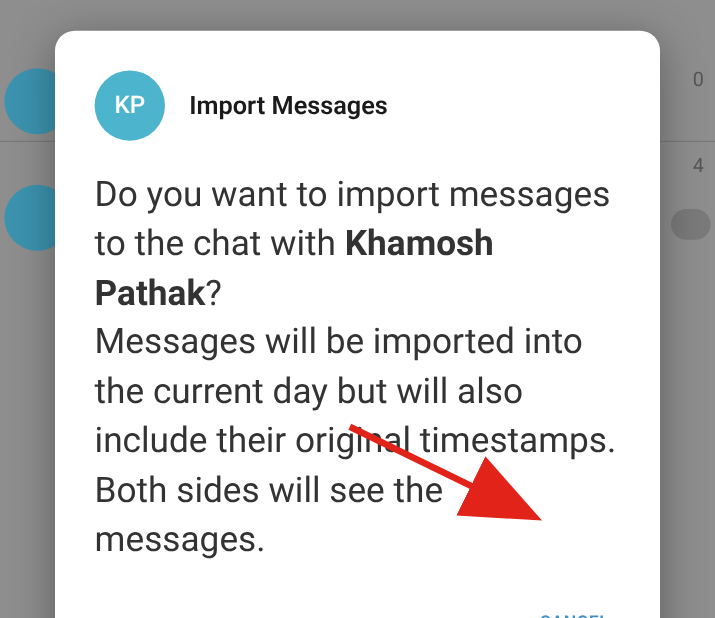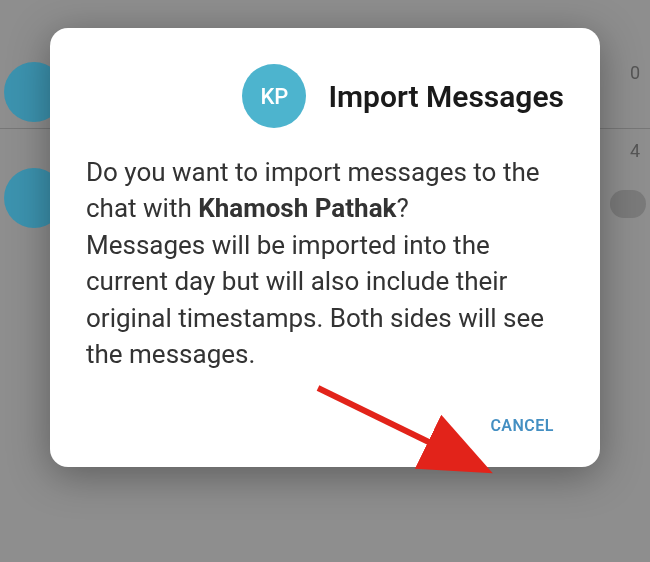--- a/index.html
+++ b/index.html
@@ -60,42 +60,41 @@
       background: #fff;
       border-radius: 18px;
       box-shadow: 0 8px 40px rgba(0,0,0,0.35);
       padding: 36px 36px 24px 36px;
     }
     .dialog-header {
       display: flex;
       align-items: center;
       gap: 22px;
       margin-bottom: 26px;
-      justify-content: flex-end;
     }
     .avatar {
       width: 64px;
       height: 64px;
       border-radius: 50%;
       background: #4db4ce;
       display: flex;
       align-items: center;
       justify-content: center;
       color: #fff;
       font-size: 22px;
       font-weight: 500;
       flex-shrink: 0;
     }
     .dialog-title {
-      font-size: 30px;
+      font-size: 23px;
       font-weight: 600;
       color: #1a1a1a;
     }
     .dialog-body {
-      font-size: 26px;
+      font-size: 32px;
       line-height: 1.4;
       color: #333;
     }
     .dialog-body .para2 {
     }
     .contact-name {
       font-weight: 700;
     }
     .dialog-actions {
       display: flex;

